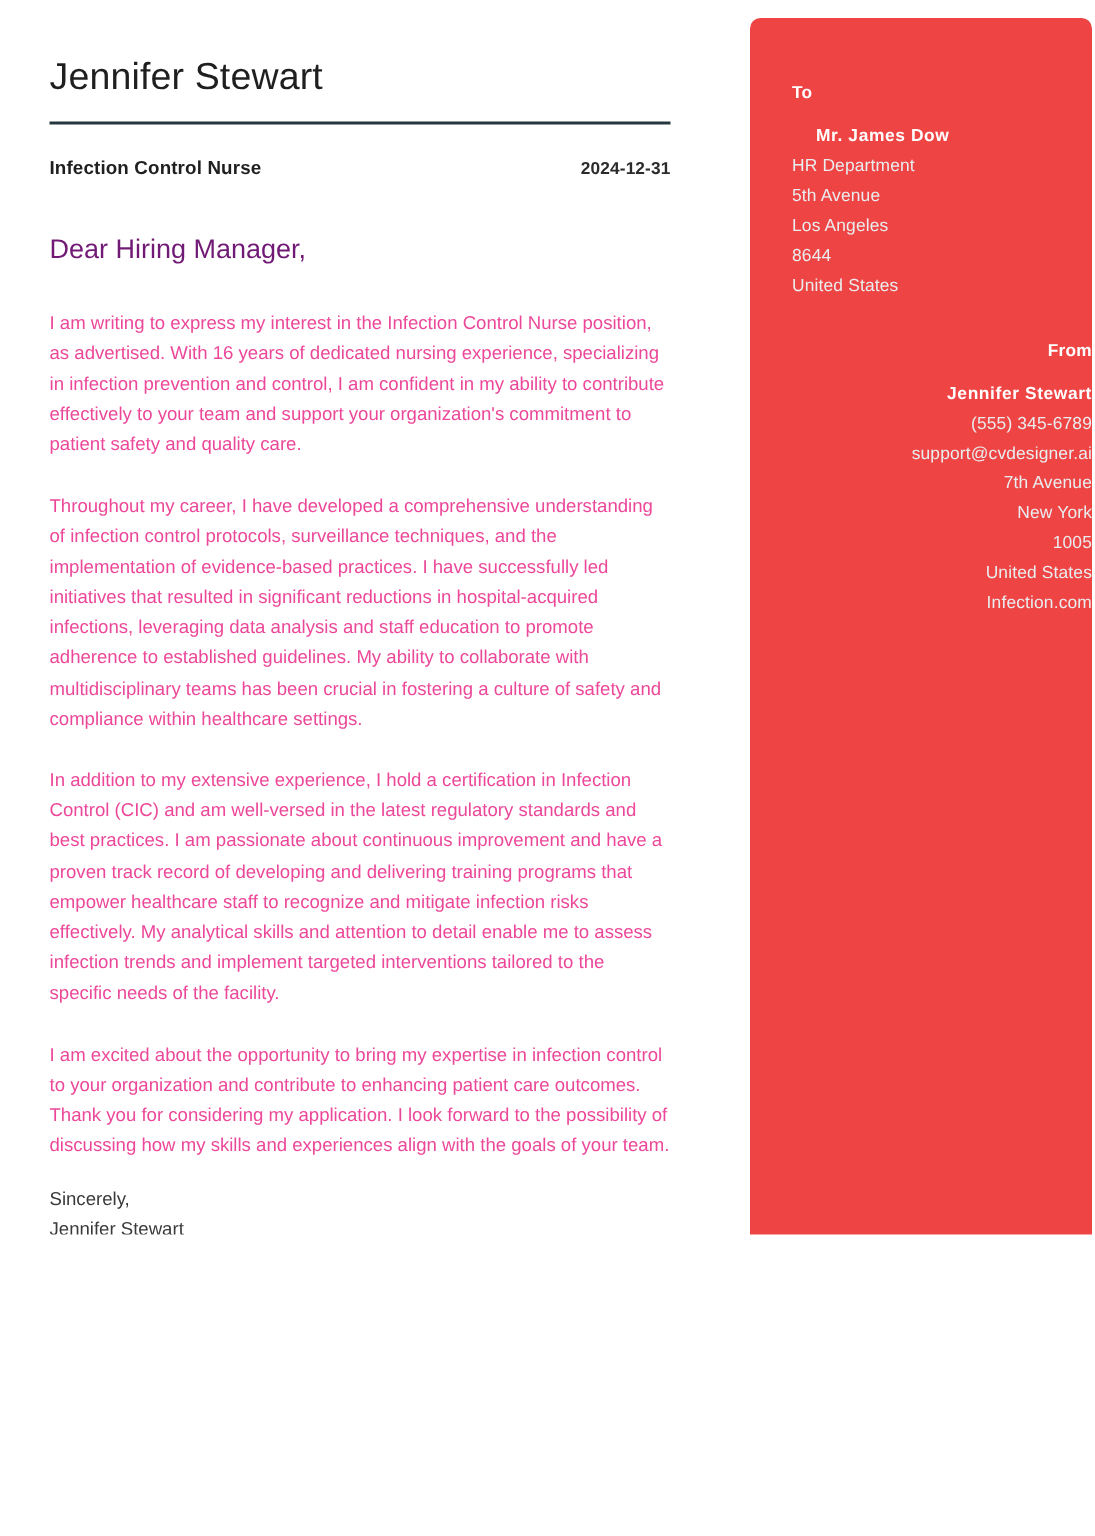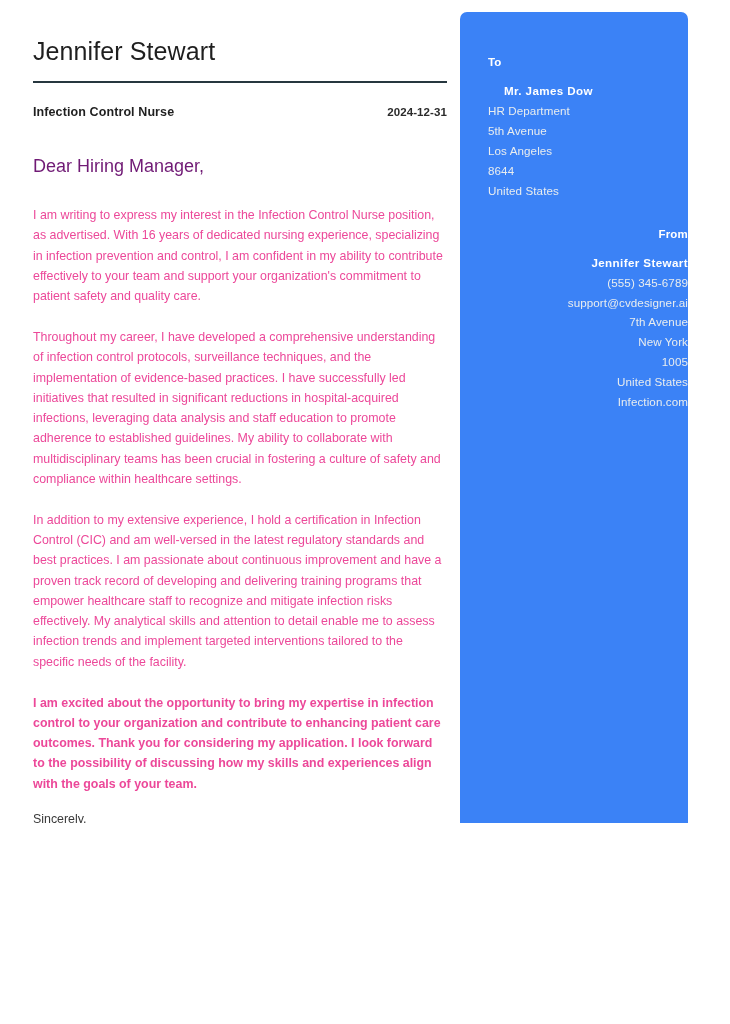--- a/index.html
+++ b/index.html
@@ -74,21 +74,21 @@
 
   .body-block { margin-top: 24px; }
 
   .para {
     font-size: 12.4px;
     line-height: 1.63;
     color: #ec4899;
     margin-bottom: 21px;
     text-align: left;
   }
-  .para:last-child { margin-bottom: 12px; font-weight: bold; }
+  .para:last-child { margin-bottom: 12px; }
 
   .closing {
     margin-top: 15px;
     font-size: 12.4px;
     line-height: 1.63;
     color: #3a3a3a;
   }
   .closing-name { display: block; }
 
   .signature {
@@ -99,25 +99,25 @@
     color: #4a4a4a;
     letter-spacing: 0.6px;
     transform: skewX(-6deg);
     transform-origin: left center;
     white-space: nowrap;
   }
 
   
   .sidebar {
     position: absolute;
-    left: 460px;
+    left: 500px;
     top: 12px;
     width: 228px;
     height: 993px;
-    background: #3b82f6;
+    background: #ef4444;
     border-radius: 7px;
     padding: 44px 0 0 28px;
     color: #ffffff;
   }
 
   .side-heading {
     font-size: 11.5px;
     font-weight: 700;
     color: #ffffff;
     letter-spacing: 0.2px;

